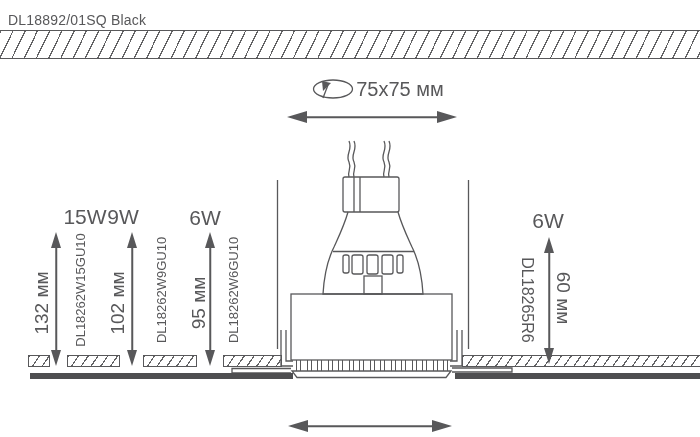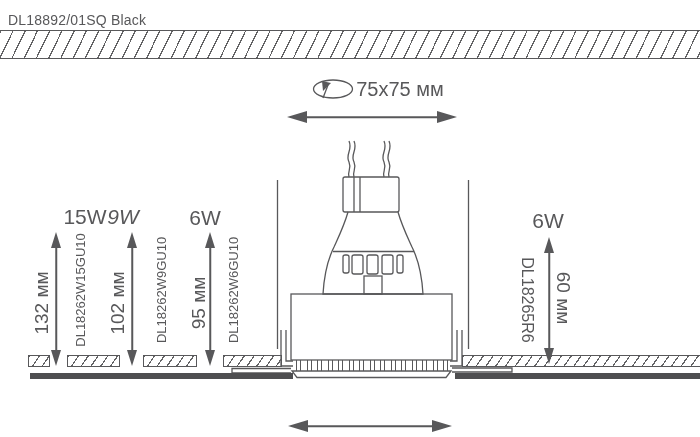--- a/index.html
+++ b/index.html
@@ -154,21 +154,21 @@
 
   <div class="abs ctext watt" style="left:52px;top:217px;margin-left:33px;">15W</div>
   <div class="varrow" style="left:56px;top:232px;height:134px;">
     <div class="shaft"></div>
       <div class="head up"></div>
       <div class="head down"></div>
   </div>
   <div class="abs vtext hmm" style="left:42px;top:303px;">132 мм</div>
   <div class="abs vtext code" style="left:80px;top:290px;">DL18262W15GU10</div>
 
-  <div class="abs ctext watt" style="left:123px;top:217px;font-style:italic;">9W</div>
+  <div class="abs ctext watt" style="left:123px;top:217px;">9W</div>
   <div class="varrow" style="left:132px;top:232px;height:134px;">
     <div class="shaft"></div>
       <div class="head up"></div>
       <div class="head down"></div>
   </div>
   <div class="abs vtext hmm" style="left:118px;top:303px;">102 мм</div>
   <div class="abs vtext code" style="left:161px;top:290px;">DL18262W9GU10</div>
 
   <div class="abs ctext watt" style="left:205px;top:218px;">6W</div>
   <div class="varrow" style="left:210px;top:232px;height:134px;">

